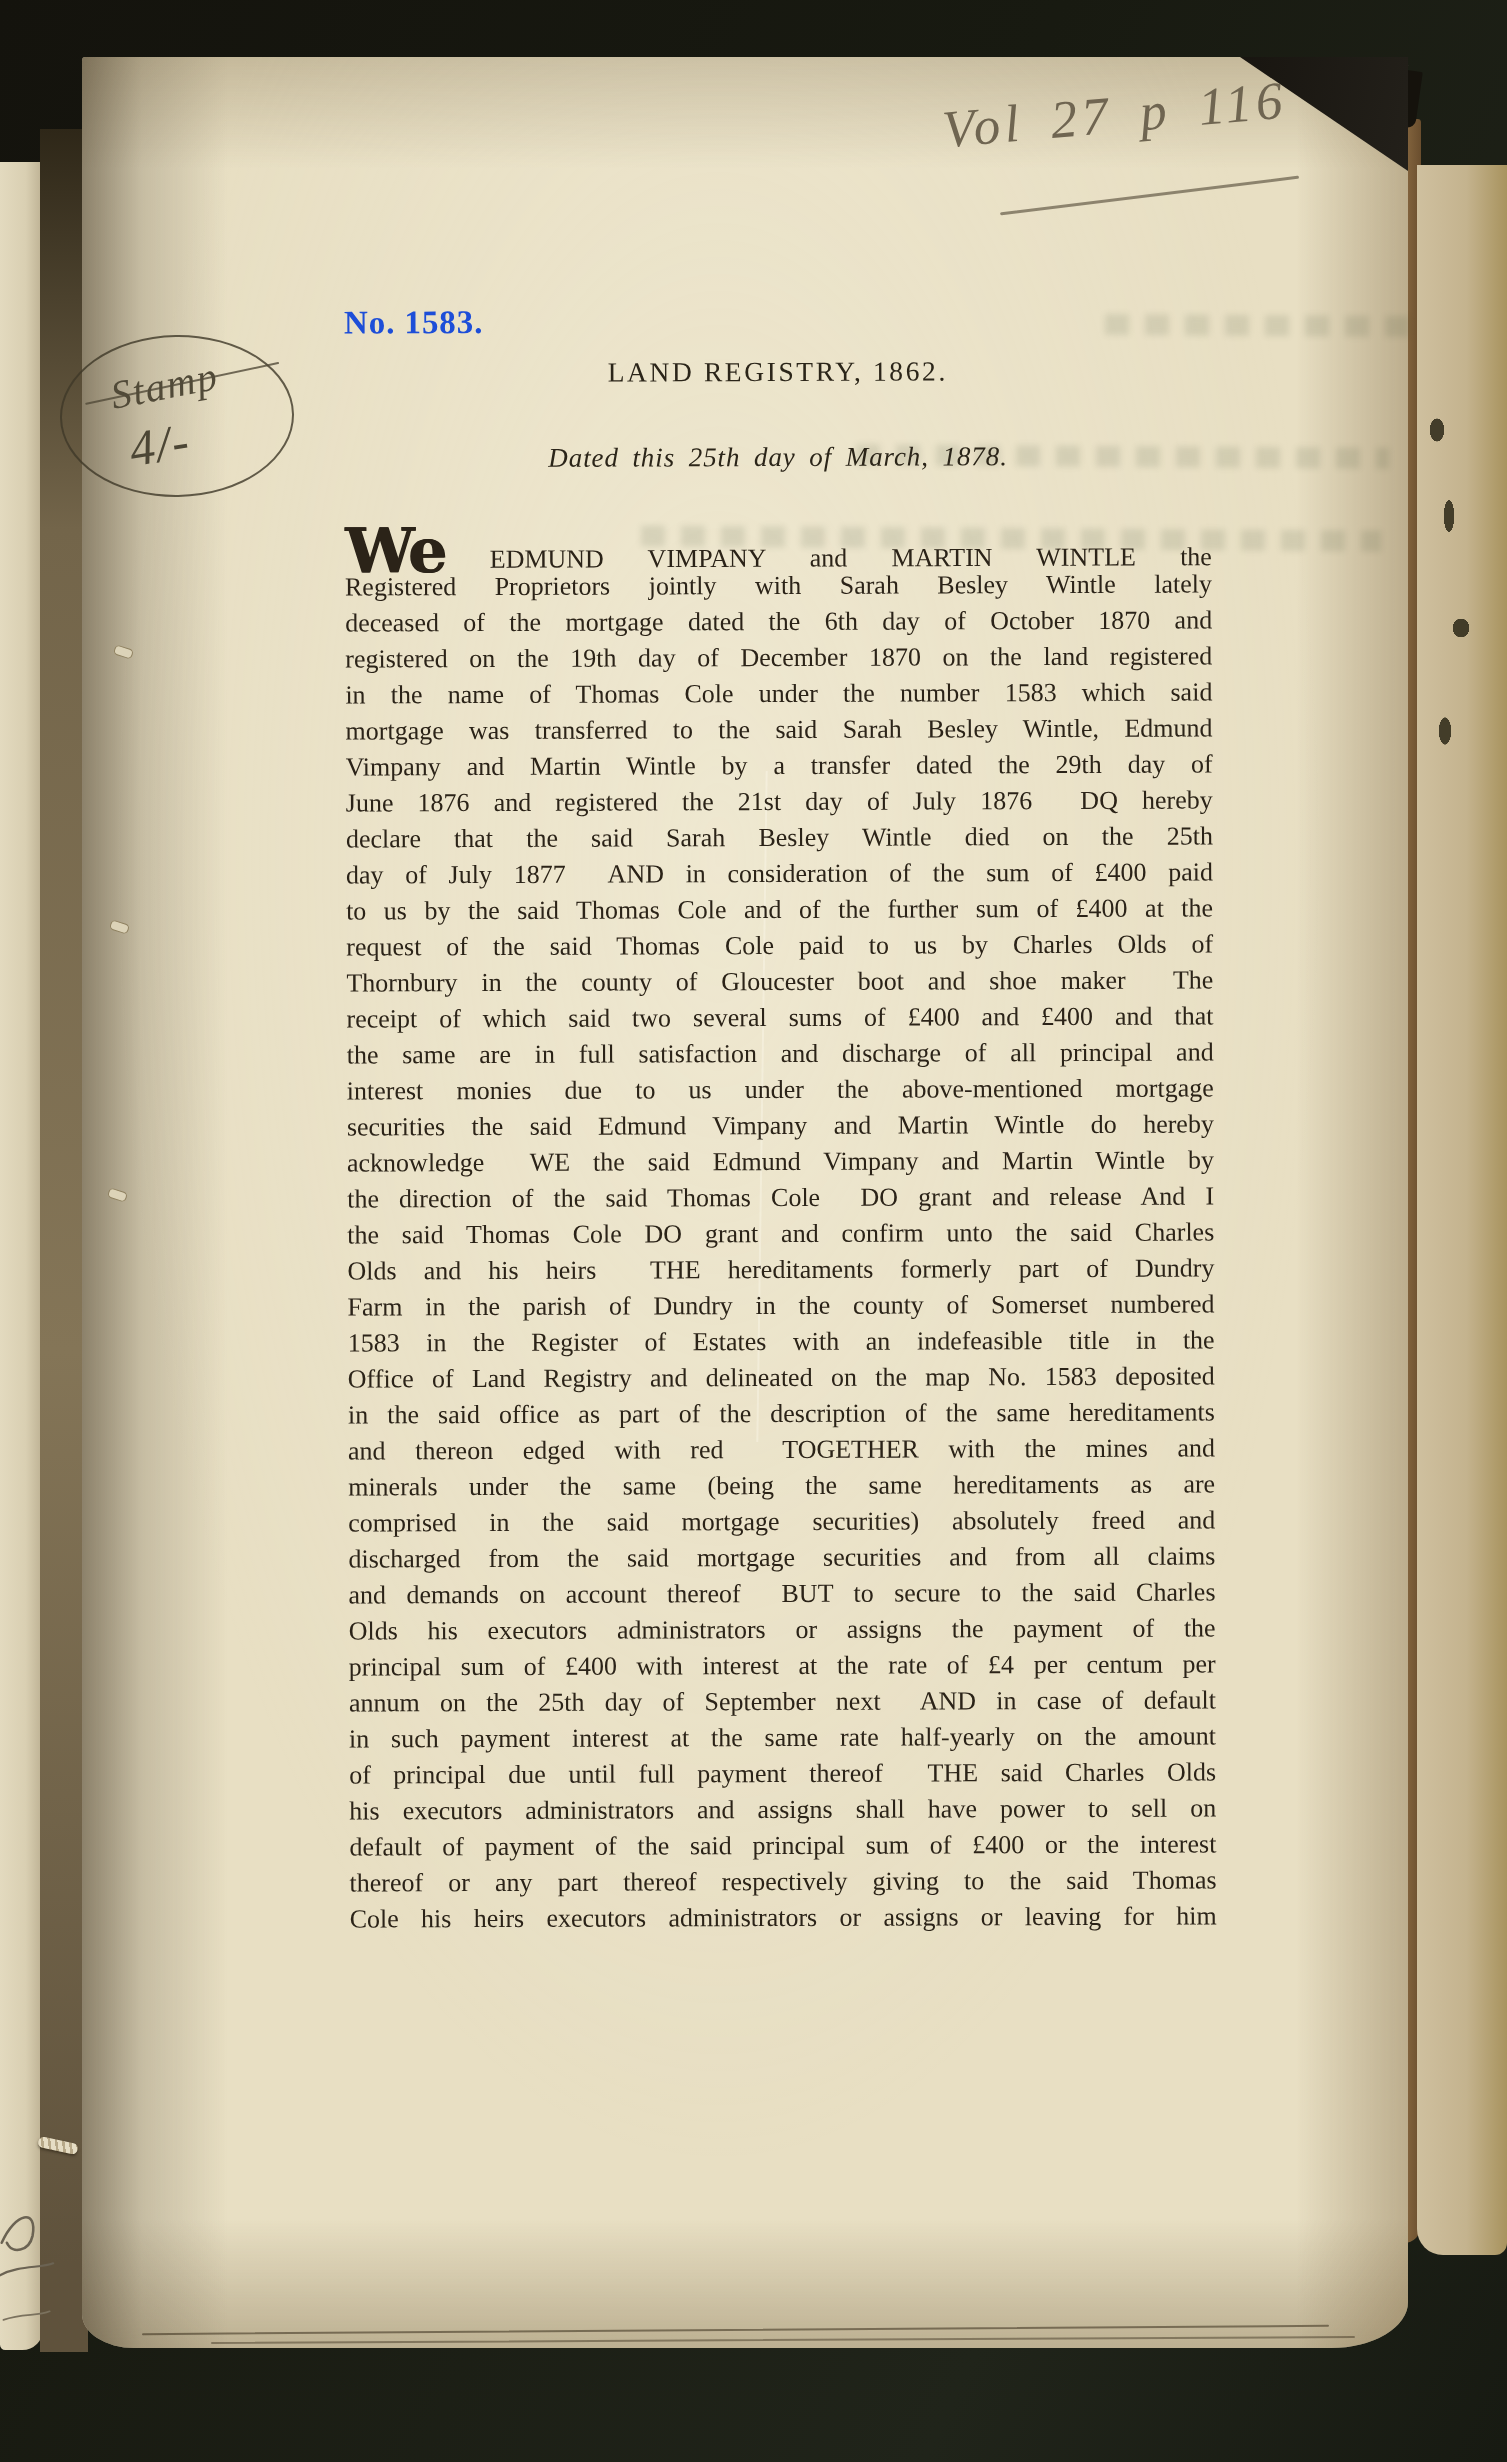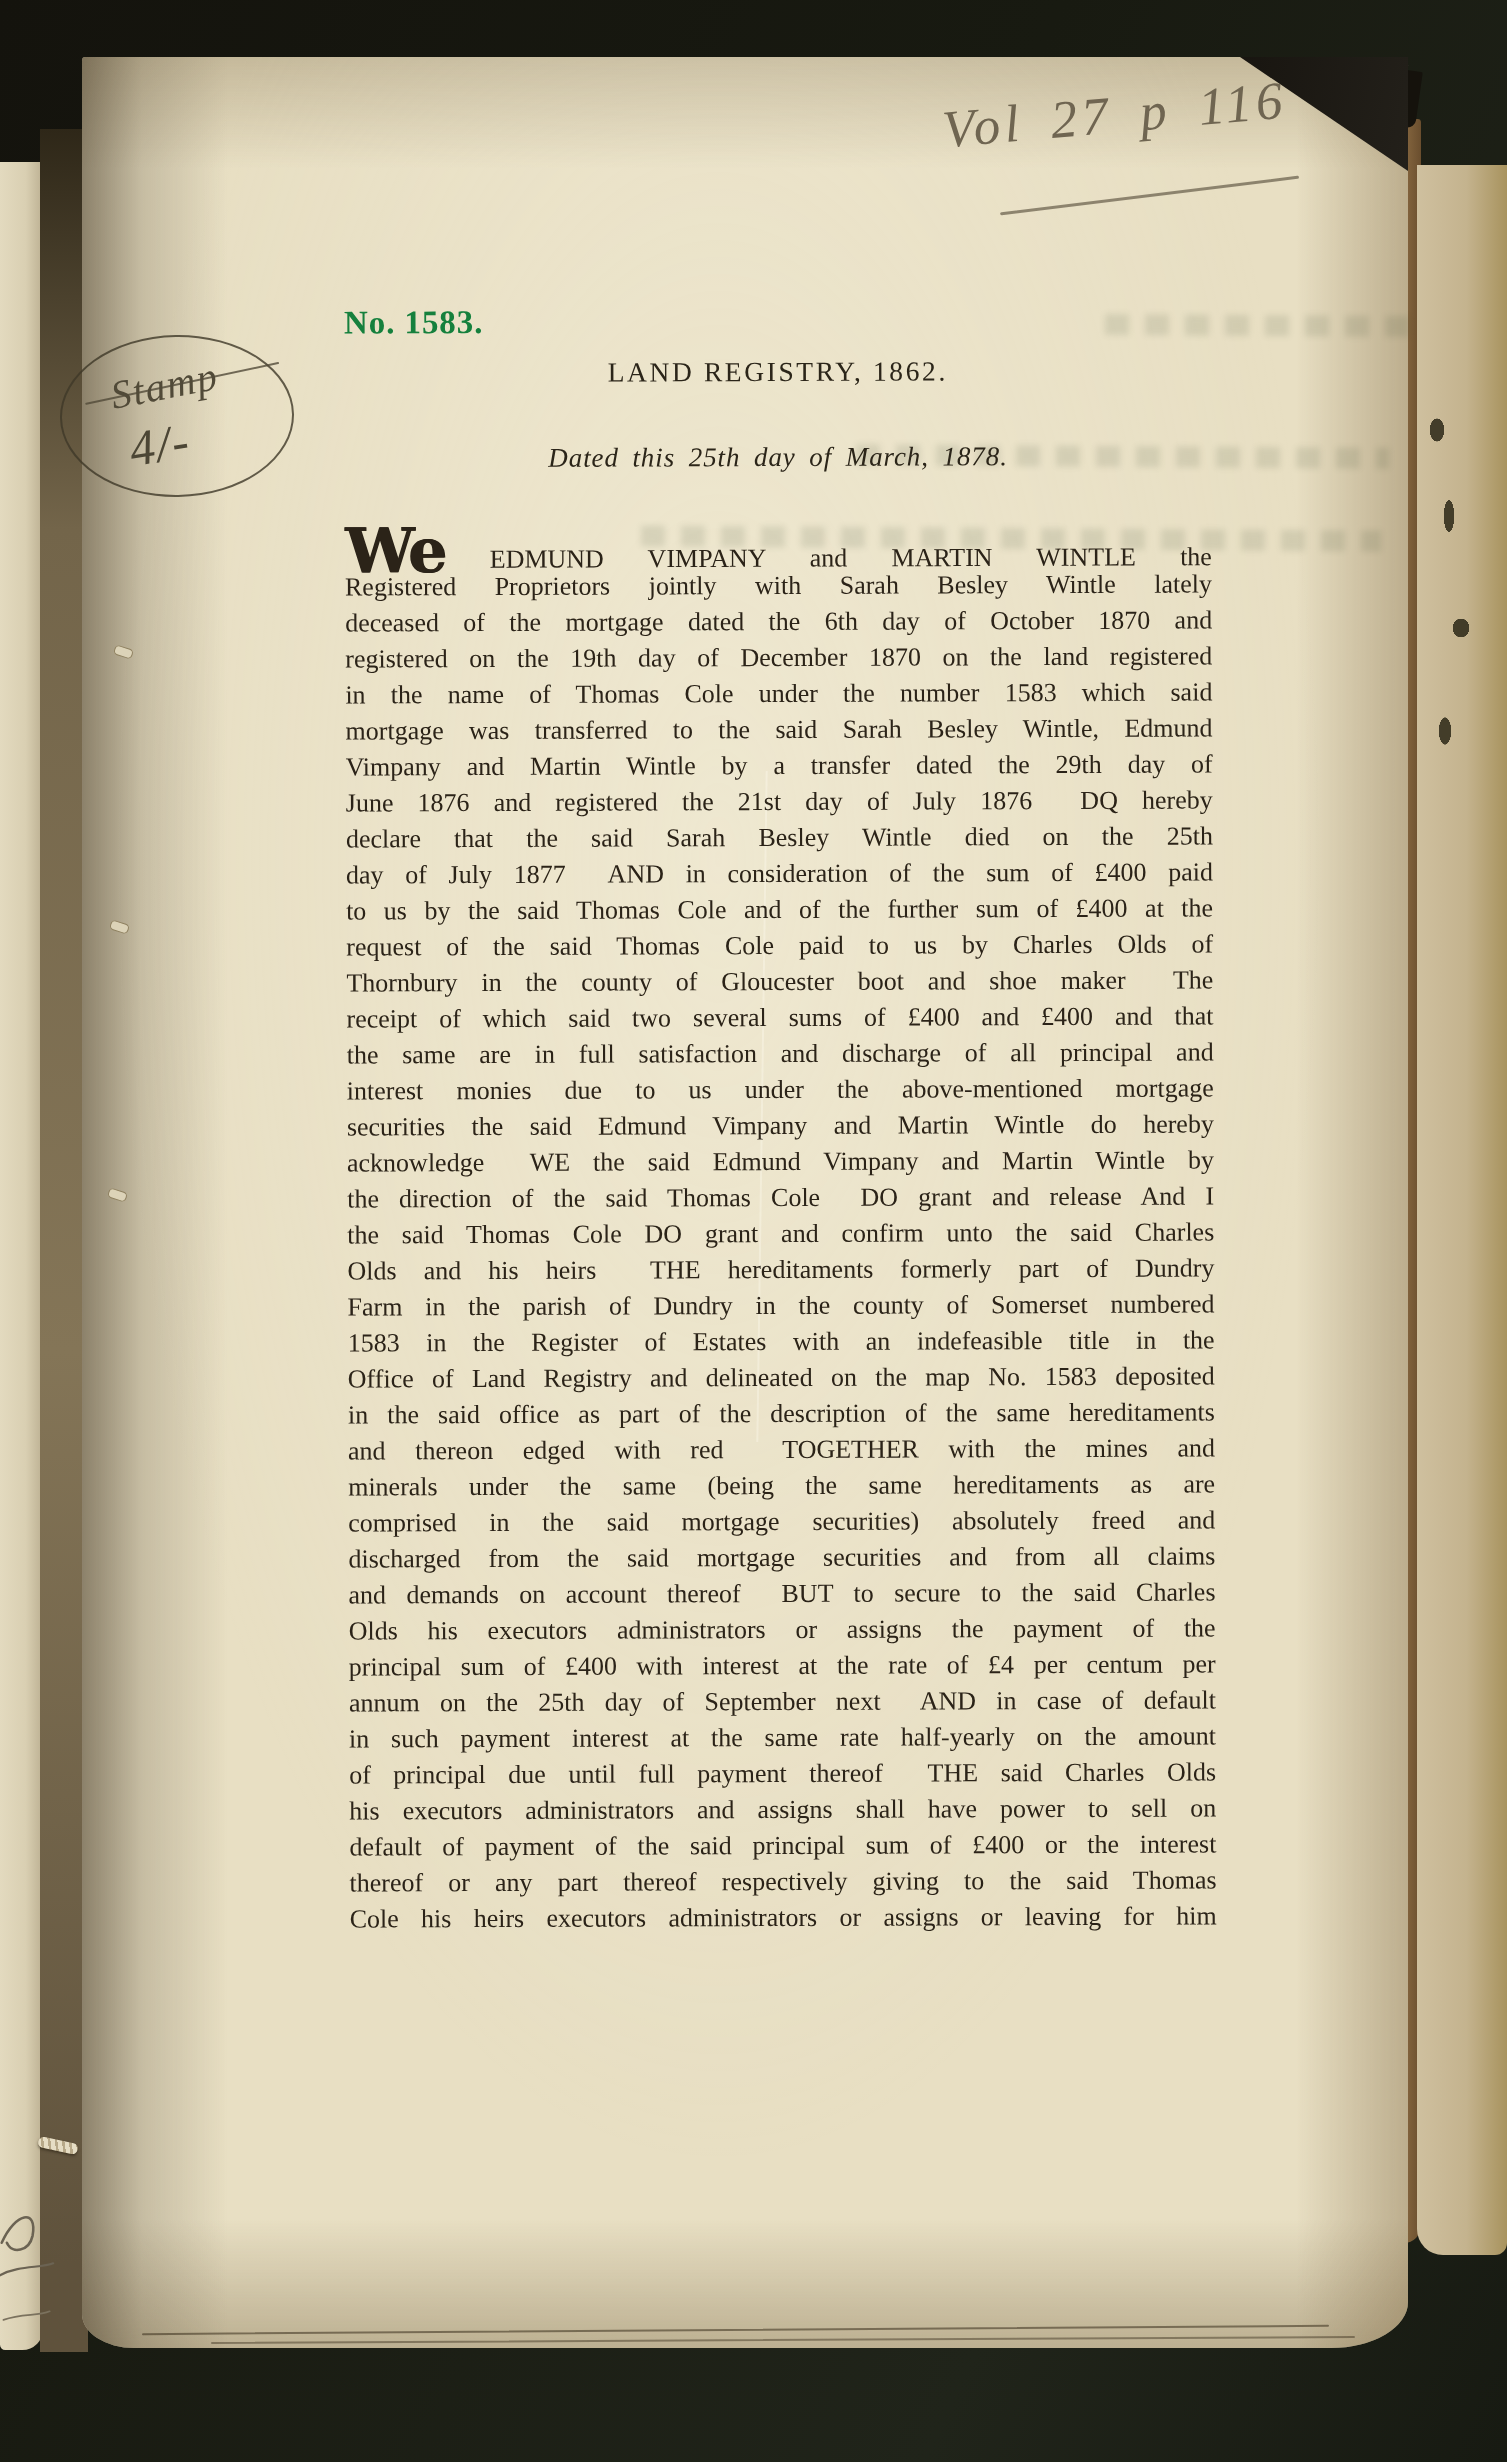--- a/index.html
+++ b/index.html
@@ -86,21 +86,21 @@
   .stamp-val{position:absolute;left:67px;top:79px;font-style:italic;font-size:50px;
       color:#4c4635;transform:rotate(-4deg);letter-spacing:1.7px;}
 
   
   .edge-script{position:absolute;left:0;top:2191px;}
 
   
   .doc{position:absolute;left:262px;top:246px;width:867px;color:#2b2318;
        transform:rotate(-.2deg);}
   .doc-number{position:absolute;left:0;top:0;font-size:33px;font-weight:bold;
-       letter-spacing:0.9px;color:#15803d;}
+       letter-spacing:0.9px;color:#1d4ed8;}
   .doc-title{position:absolute;left:0;top:53px;width:100%;text-align:center;
        font-size:27.5px;letter-spacing:2.6px;color:#2b2519;}
   .doc-date{position:absolute;left:0;top:139px;width:100%;text-align:center;
        font-style:italic;font-size:27px;letter-spacing:0.9px;word-spacing:6px;color:#2b2519;}
   .body-text{position:absolute;left:0;top:229px;width:100%;font-size:26px;}
   .line{height:36px;line-height:36px;text-align:justify;text-align-last:justify;
        white-space:nowrap;}
   .initial{font-size:62px;font-weight:bold;letter-spacing:-1.7px;line-height:36px;
        vertical-align:-4.3px;font-family:"DejaVu Serif","Liberation Serif",serif;
        text-shadow:0.9px 0 0 #2b2318;}

